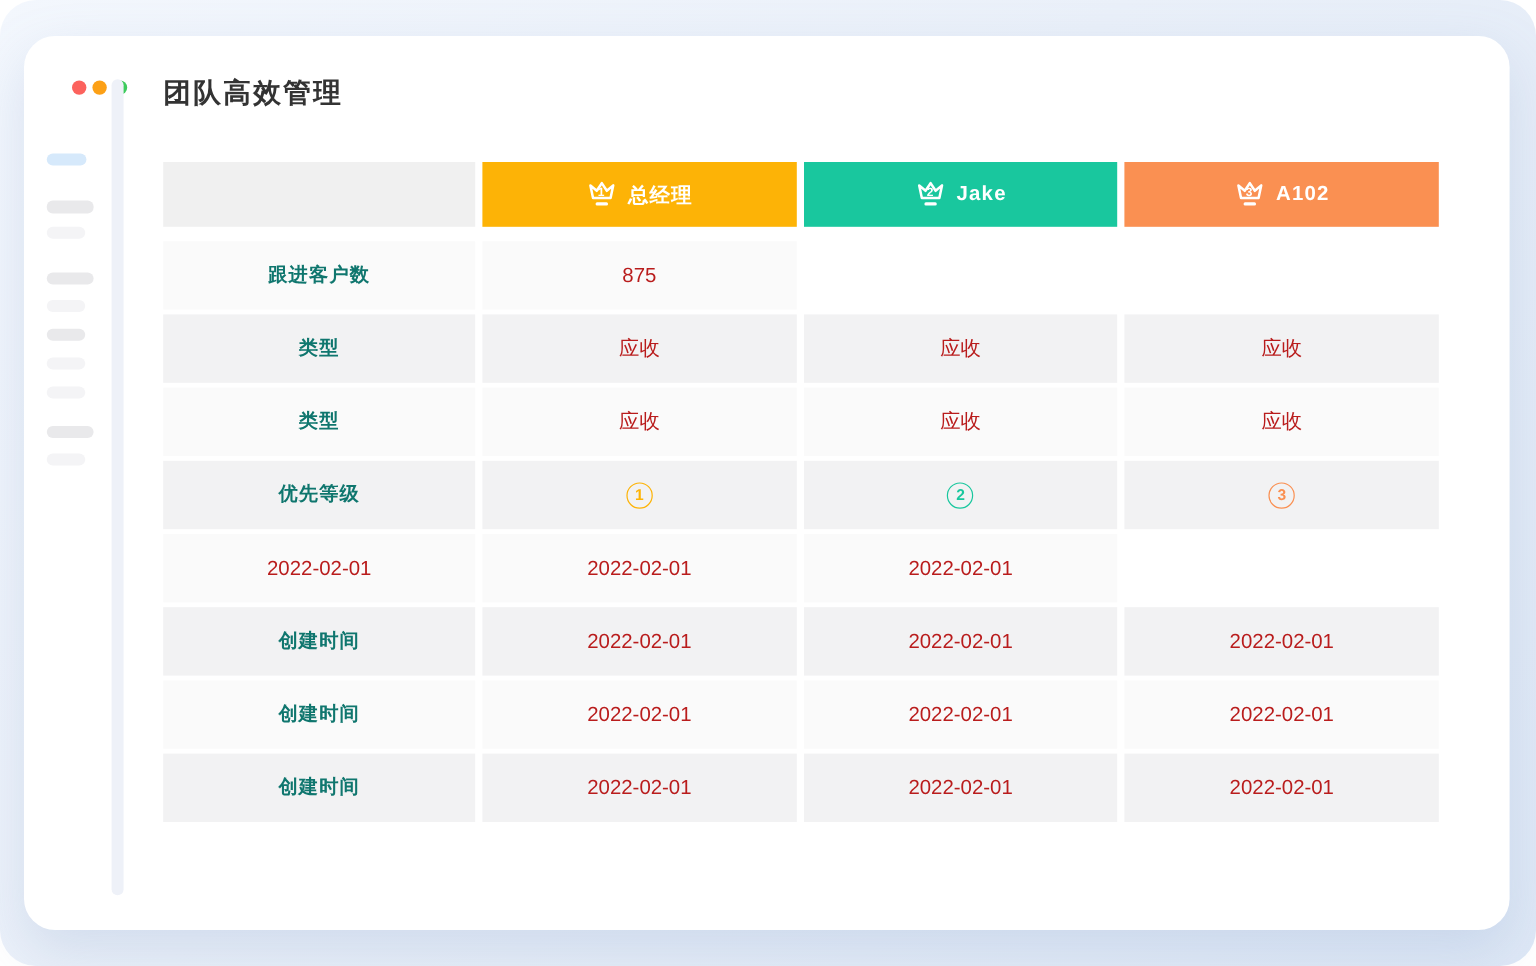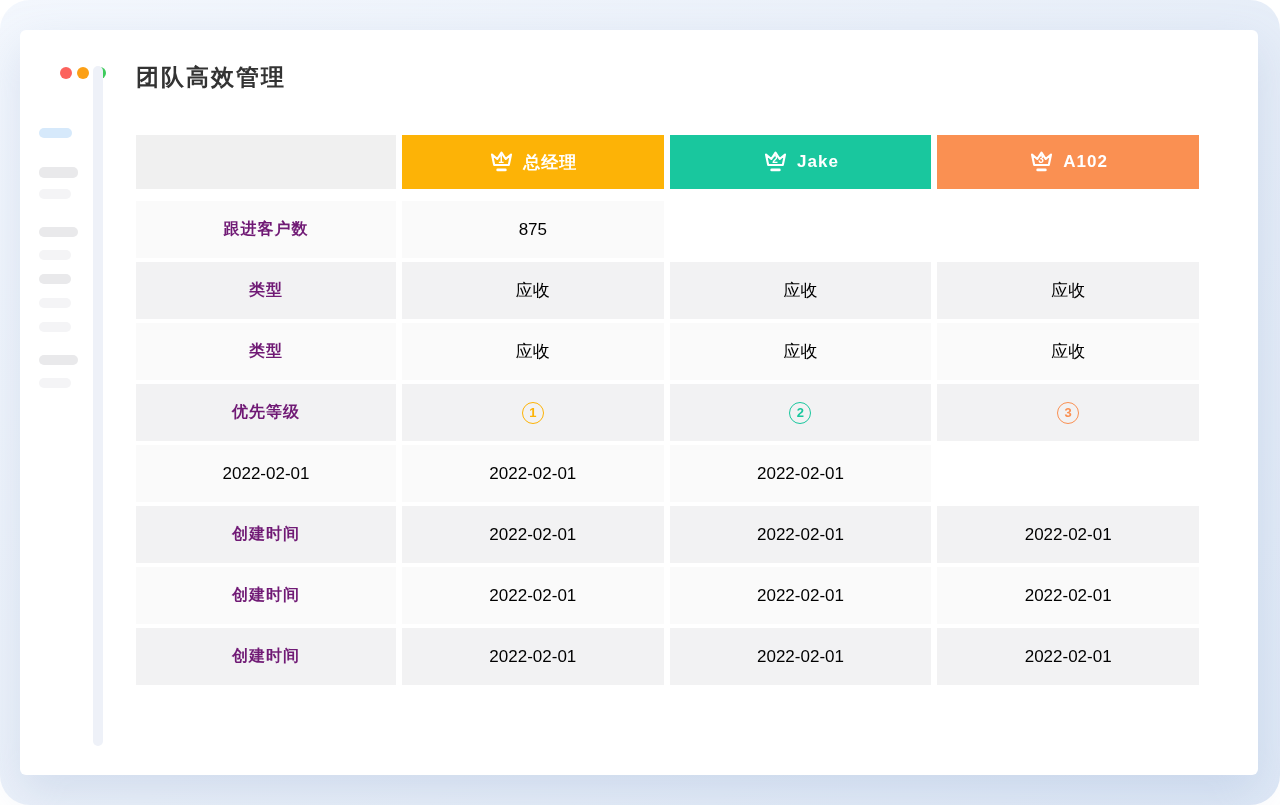--- a/index.html
+++ b/index.html
@@ -1,21 +1,21 @@
 <!DOCTYPE html>
 <html><head>
 <meta charset="utf-8">
 <style>
   * { margin:0; padding:0; box-sizing:border-box; }
   html,body { width:1280px; height:805px; background:#fff; font-family:"Liberation Sans","DejaVu Sans",sans-serif; }
   .canvas { position:relative; width:1280px; height:805px; background:#ffffff; overflow:hidden; }
   .outer-bg { position:absolute; inset:0; border-radius:30px;
     background:linear-gradient(135deg,#F3F7FD 0%,#EAF0F9 45%,#DEE8F6 100%); }
   .window { position:absolute; left:20px; top:30px; width:1238px; height:745px;
-    background:#ffffff; border-radius:6px; box-shadow:0 18px 45px rgba(125,152,198,0.22); }
+    background:#ffffff; border-radius:26px; box-shadow:0 18px 45px rgba(125,152,198,0.22); }
 
   
   .traffic { position:absolute; left:40px; top:37px; display:flex; gap:5px; }
   .dot { width:12px; height:12px; border-radius:50%; }
 
   
   .sidebar-nav { position:absolute; left:19px; top:68px; width:60px; }
   .sb-bar { height:10px; border-radius:5px; margin-left:0; }
   .sb-bar.active { background:#D6E9FB; width:33px; }
   .sb-bar.med    { background:#E9E9EB; width:32px; }
@@ -44,22 +44,22 @@
   .t-header { margin-bottom:12px; }
   .cell { display:flex; align-items:center; justify-content:center; }
   .t-header .cell { height:54px; }
   .t-row:not(.t-header) .cell { height:57px; }
   .corner { background:#F0F0F0; }
   .h-cell { color:#ffffff; font-size:17px; font-weight:bold; letter-spacing:1px; gap:8px; }
   .crown { width:27px; height:25px; flex:0 0 auto; }
 
   .row-light .cell { background:#FAFAFA; }
   .row-dark  .cell { background:#F2F2F3; }
-  .label-cell { font-size:16px; font-weight:600; color:#701a75; letter-spacing:1px; }
-  .value-cell { font-size:17px; color:#000000; }
+  .label-cell { font-size:16px; font-weight:600; color:#0f766e; letter-spacing:1px; }
+  .value-cell { font-size:17px; color:#b91c1c; }
 
   .badge { display:inline-flex; align-items:center; justify-content:center;
     width:22px; height:22px; border-radius:50%; border:1.5px solid currentColor;
     font-size:13px; font-weight:600; line-height:1; }
 </style>
 </head>
 <body>
 
 <div class="canvas">
   <div class="outer-bg"></div>

